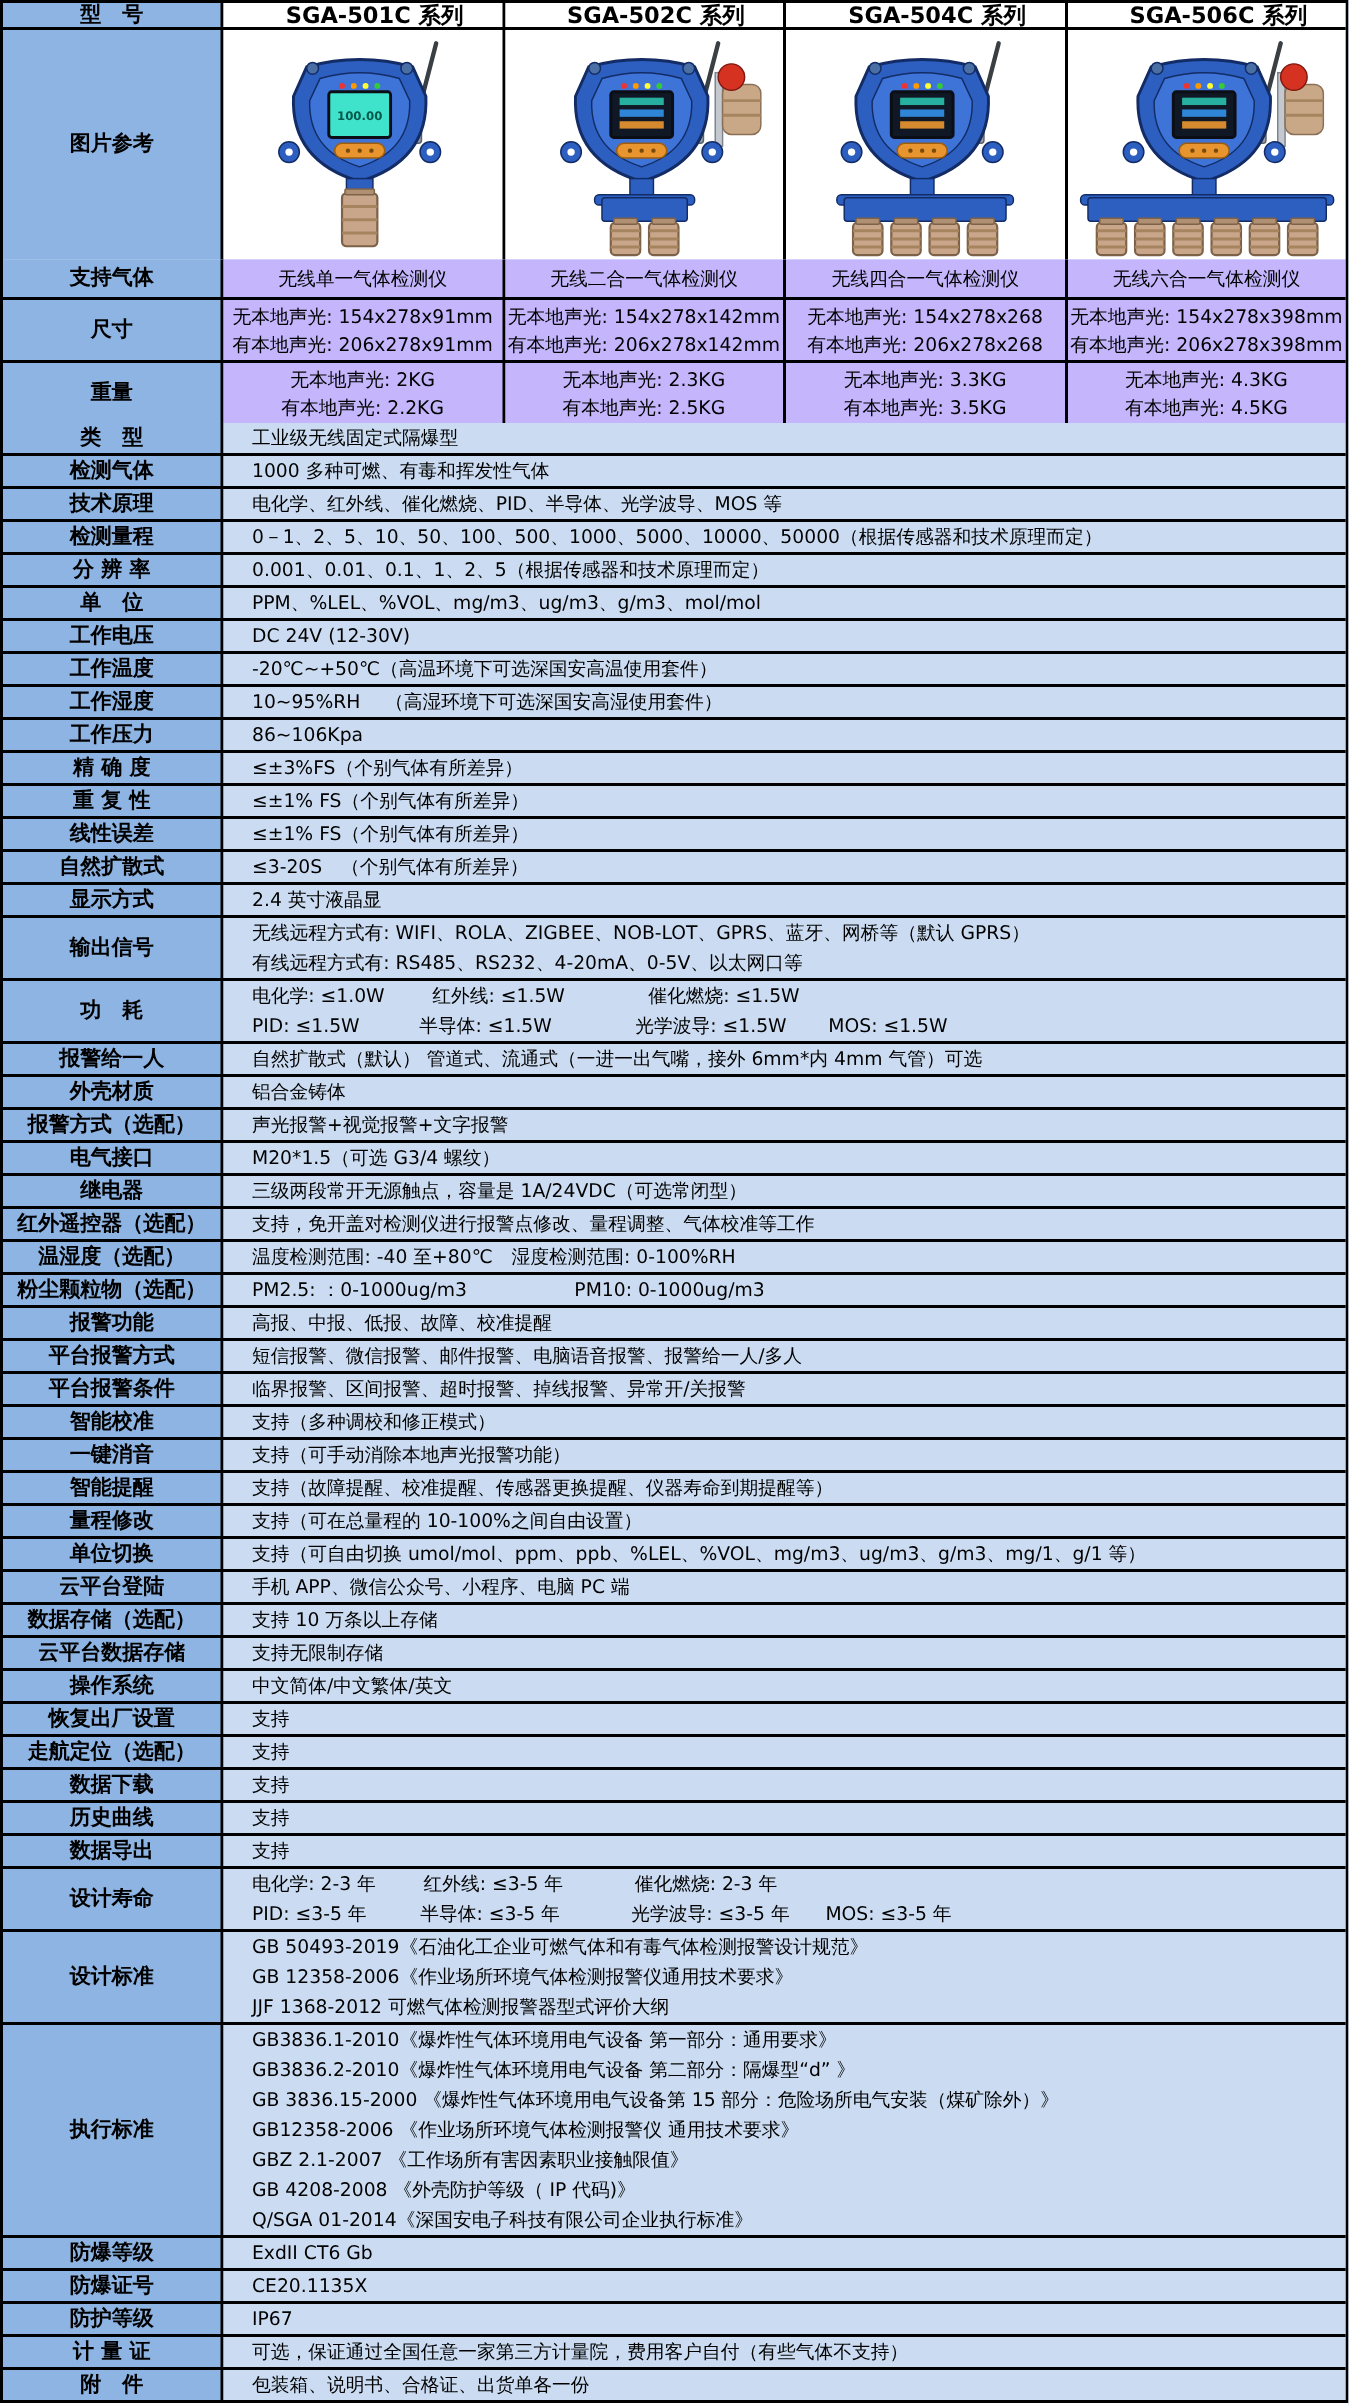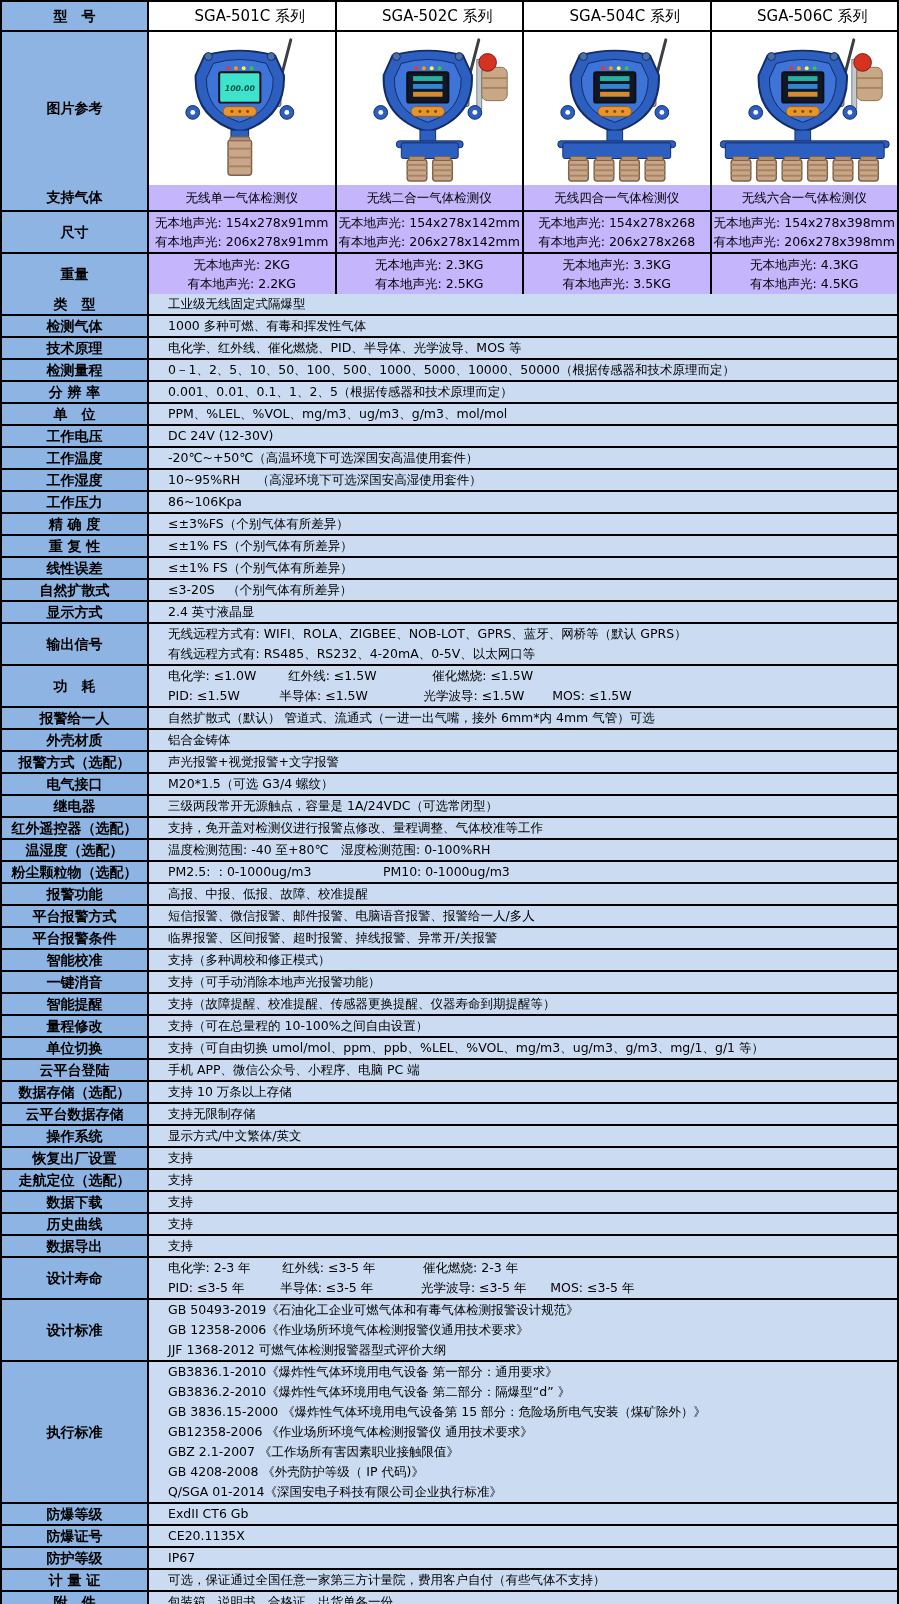--- a/index.html
+++ b/index.html
@@ -6,25 +6,25 @@
   body{width:899px;font-family:"DejaVu Sans","Liberation Sans",sans-serif;color:#000;}
   .spec-table{width:899px;box-sizing:border-box;border:2px solid #000;background:#cbdcf2;}
   .row{display:flex;border-top:2px solid #000;}
   .row:first-child{border-top:none;}
   .label-cell{flex:0 0 147px;width:147px;background:#8db4e2;border-right:2px solid #000;
     display:flex;align-items:center;justify-content:center;text-align:center;
     font-weight:bold;font-size:14px;padding:1px 3px;box-sizing:border-box;line-height:17px;}
   .cols{flex:1;display:flex;min-width:0;}
   .col{flex:1;border-right:2px solid #000;box-sizing:border-box;min-width:0;}
   .col:last-child{border-right:none;}
-  .header-row{height:28px;}
+  .header-row{height:16px;}
   .model-cell{background:#fff;display:flex;align-items:center;justify-content:center;
-    font-weight:normal;font-size:15px;padding-left:16px;}
+    font-weight:bold;font-size:15px;padding-left:16px;}
   .image-row{height:153px;}
-  .product-cell{background:#fff;display:flex;align-items:flex-start;justify-content:center;overflow:hidden;font-style:italic;}
+  .product-cell{background:#fff;display:flex;align-items:flex-end;justify-content:center;overflow:hidden;}
   .cmp-col{background:#c4b5fd;display:flex;flex-direction:column;align-items:center;
     justify-content:center;font-size:12.5px;padding:1px 2px;}
   .cmp-line{line-height:19px;white-space:pre-wrap;}
   .gas-row .cmp-line{line-height:23px;}
   .value-cell{flex:1;background:#cbdcf2;display:flex;flex-direction:column;justify-content:center;
     padding:0 19px;font-size:12.5px;min-height:20px;box-sizing:border-box;}
   .value-line{line-height:20px;white-space:pre-wrap;}
 </style>
 </head>
 <body>
@@ -507,21 +507,21 @@
       </div>
       <div class="row">
         <div class="label-cell">云平台数据存储</div>
         <div class="value-cell">
           <div class="value-line">支持无限制存储</div>
         </div>
       </div>
       <div class="row">
         <div class="label-cell">操作系统</div>
         <div class="value-cell">
-          <div class="value-line">显示方式/中文繁体/英文</div>
+          <div class="value-line">中文简体/中文繁体/英文</div>
         </div>
       </div>
       <div class="row">
         <div class="label-cell">恢复出厂设置</div>
         <div class="value-cell">
           <div class="value-line">支持</div>
         </div>
       </div>
       <div class="row">
         <div class="label-cell">走航定位（选配）</div>

